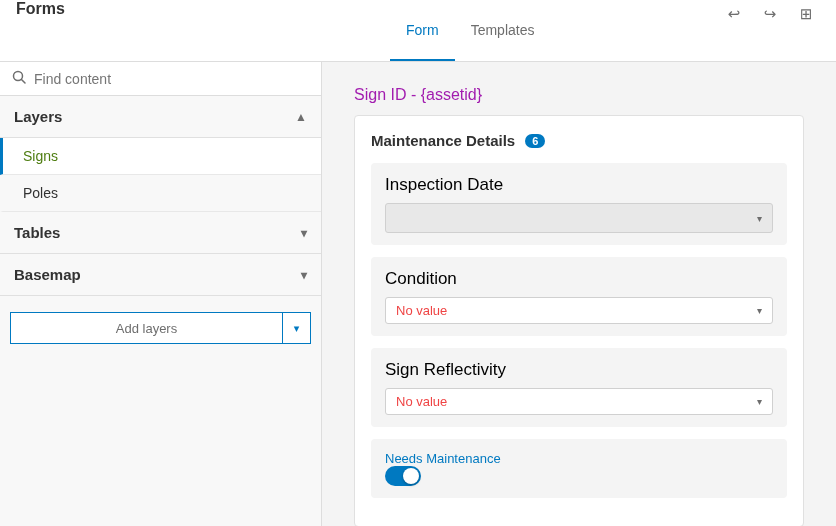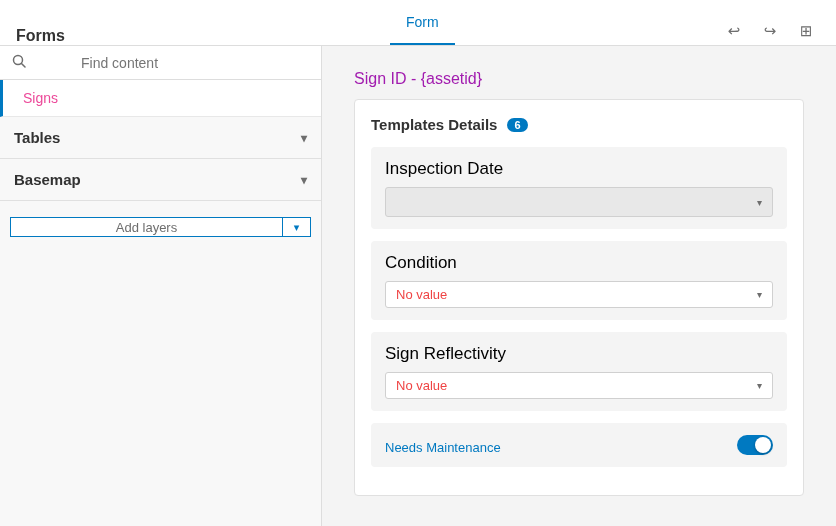--- a/index.html
+++ b/index.html
@@ -1,22 +1,22 @@
 <!DOCTYPE html>
 <html><head>
   <meta charset="utf-8">
   <style>
     * { box-sizing: border-box; margin: 0; padding: 0; }
     body { font-family: "Segoe UI", Arial, sans-serif; font-size: 14px; background: #fff; width: 836px; height: 526px; overflow: hidden; display: flex; flex-direction: column; }
 
     
     .top-header {
       display: flex;
-      align-items: flex-end;
-      height: 46px;
+      align-items: flex-start;
+      height: 62px;
       border-bottom: 1px solid #ddd;
       padding: 0 16px;
       background: #fff;
     }
     .forms-title {
       font-size: 16px;
       font-weight: 600;
       color: #323232;
       margin-right: 24px;
       min-width: 80px;
@@ -75,21 +75,20 @@
       display: flex;
       flex-direction: column;
       overflow-y: auto;
     }
     .search-bar {
       display: flex;
       align-items: center;
       padding: 8px 12px;
       border-bottom: 1px solid #ddd;
       background: #fff;
-      gap: 47px;
     }
     .search-icon {
       color: #6e6e6e;
       margin-right: 8px;
       font-size: 14px;
     }
     .search-input {
       border: none;
       outline: none;
       font-size: 14px;
@@ -117,30 +116,30 @@
     .layer-item {
       padding: 10px 14px 10px 20px;
       font-size: 14px;
       color: #323232;
       cursor: pointer;
       border-left: 3px solid transparent;
       border-bottom: 1px solid #e8e8e8;
     }
     .layer-item.active {
       border-left: 3px solid #0079c1;
-      color: #ec4899;
+      color: #4d7c0f;
       background: #fff;
     }
 
     .add-layers-row {
       display: flex;
       align-items: flex-end;
       border: 1px solid #0079c1;
       margin: 16px 10px;
-      height: 20px;
+      height: 32px;
     }
     .add-layers-btn {
       flex: 1;
       background: #fff;
       border: none;
       outline: none;
       font-size: 13px;
       color: #6e6e6e;
       cursor: pointer;
       text-align: center;
@@ -242,23 +241,24 @@
       cursor: pointer;
       height: 30px;
     }
 
     
     .toggle-row {
       background: #f4f4f4;
       border-radius: 4px;
       padding: 12px 14px;
       display: flex;
-      align-items: flex-end;
+      align-items: flex-start;
       justify-content: space-between;
       margin-bottom: 12px;
+      flex-direction: column;
     }
     .toggle-label {
       font-size: 13px;
       color: #0079c1;
       font-weight: 500;
     }
     .toggle-switch {
       width: 36px;
       height: 20px;
       background: #0079c1;
@@ -279,20 +279,23 @@
   </style>
 </head>
 <body>
 
 <div class="top-header">
   <span class="forms-title">Forms</span>
 
   <div class="tab-bar">
     <div class="tab active">
       <span>Form</span>
+    </div>
+    <div class="tab">
+      <span>Templates</span>
     </div>
   </div>
 
   <div class="header-actions">
     <div class="header-icon-btn">
       <span style="font-size:15px;">↩</span>
     </div>
     <div class="header-icon-btn">
       <span style="font-size:15px;">↪</span>
     </div>
@@ -309,23 +312,30 @@
     <div class="search-bar">
       <span class="search-icon">
         <svg width="14" height="14" viewBox="0 0 14 14" fill="none">
           <circle cx="6" cy="6" r="4.5" stroke="#6e6e6e" stroke-width="1.5"></circle>
           <line x1="9.5" y1="9.5" x2="13" y2="13" stroke="#6e6e6e" stroke-width="1.5" stroke-linecap="round"></line>
         </svg>
       </span>
       <input class="search-input" type="text" placeholder="Find content" style="">
     </div>
 
+    <div class="section-header">
+      <span>Layers</span>
+      <span class="chevron-icon">▲</span>
+    </div>
     <div>
       <div class="layer-item active">
         <span>Signs</span>
+      </div>
+      <div class="layer-item">
+        <span>Poles</span>
       </div>
     </div>
 
     <div class="section-header">
       <span>Tables</span>
       <span class="chevron-icon">▾</span>
     </div>
 
     <div class="section-header">
       <span>Basemap</span>
@@ -340,21 +350,21 @@
     </div>
 
   </div>
 
   <div class="content-area">
 
     <div class="page-title">Sign ID - {assetid}</div>
 
     <div class="section-card">
       <div class="section-card-header">
-        <span class="section-card-title">Templates Details</span>
+        <span class="section-card-title">Maintenance Details</span>
         <span class="badge">6</span>
       </div>
 
       <div class="field-block">
         <div class="field-label">Inspection Date</div>
         <div class="field-date-select">
           <span class="field-select-arrow">▾</span>
         </div>
       </div>
 

